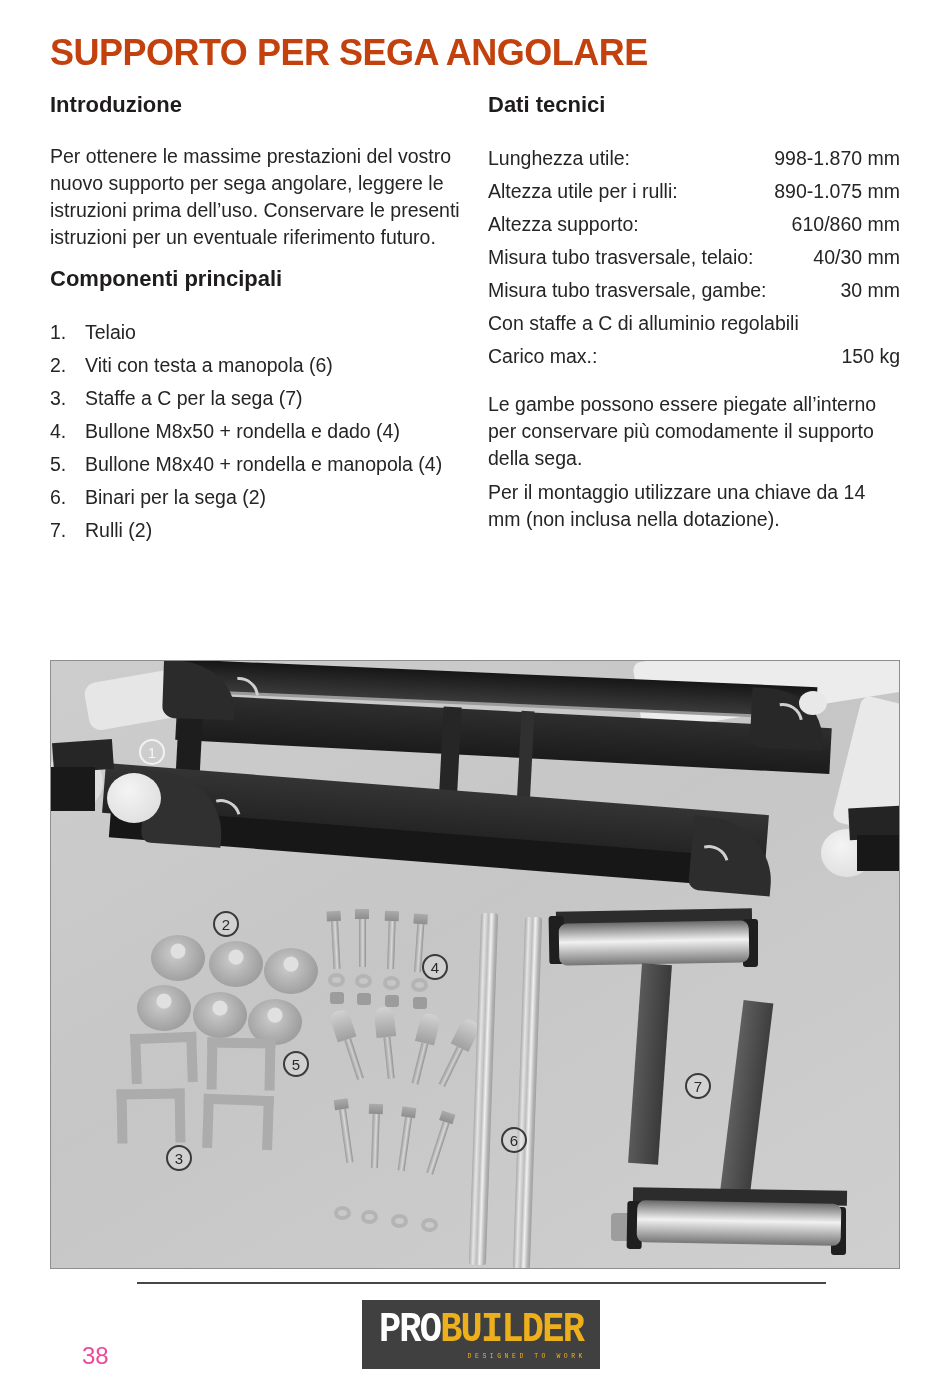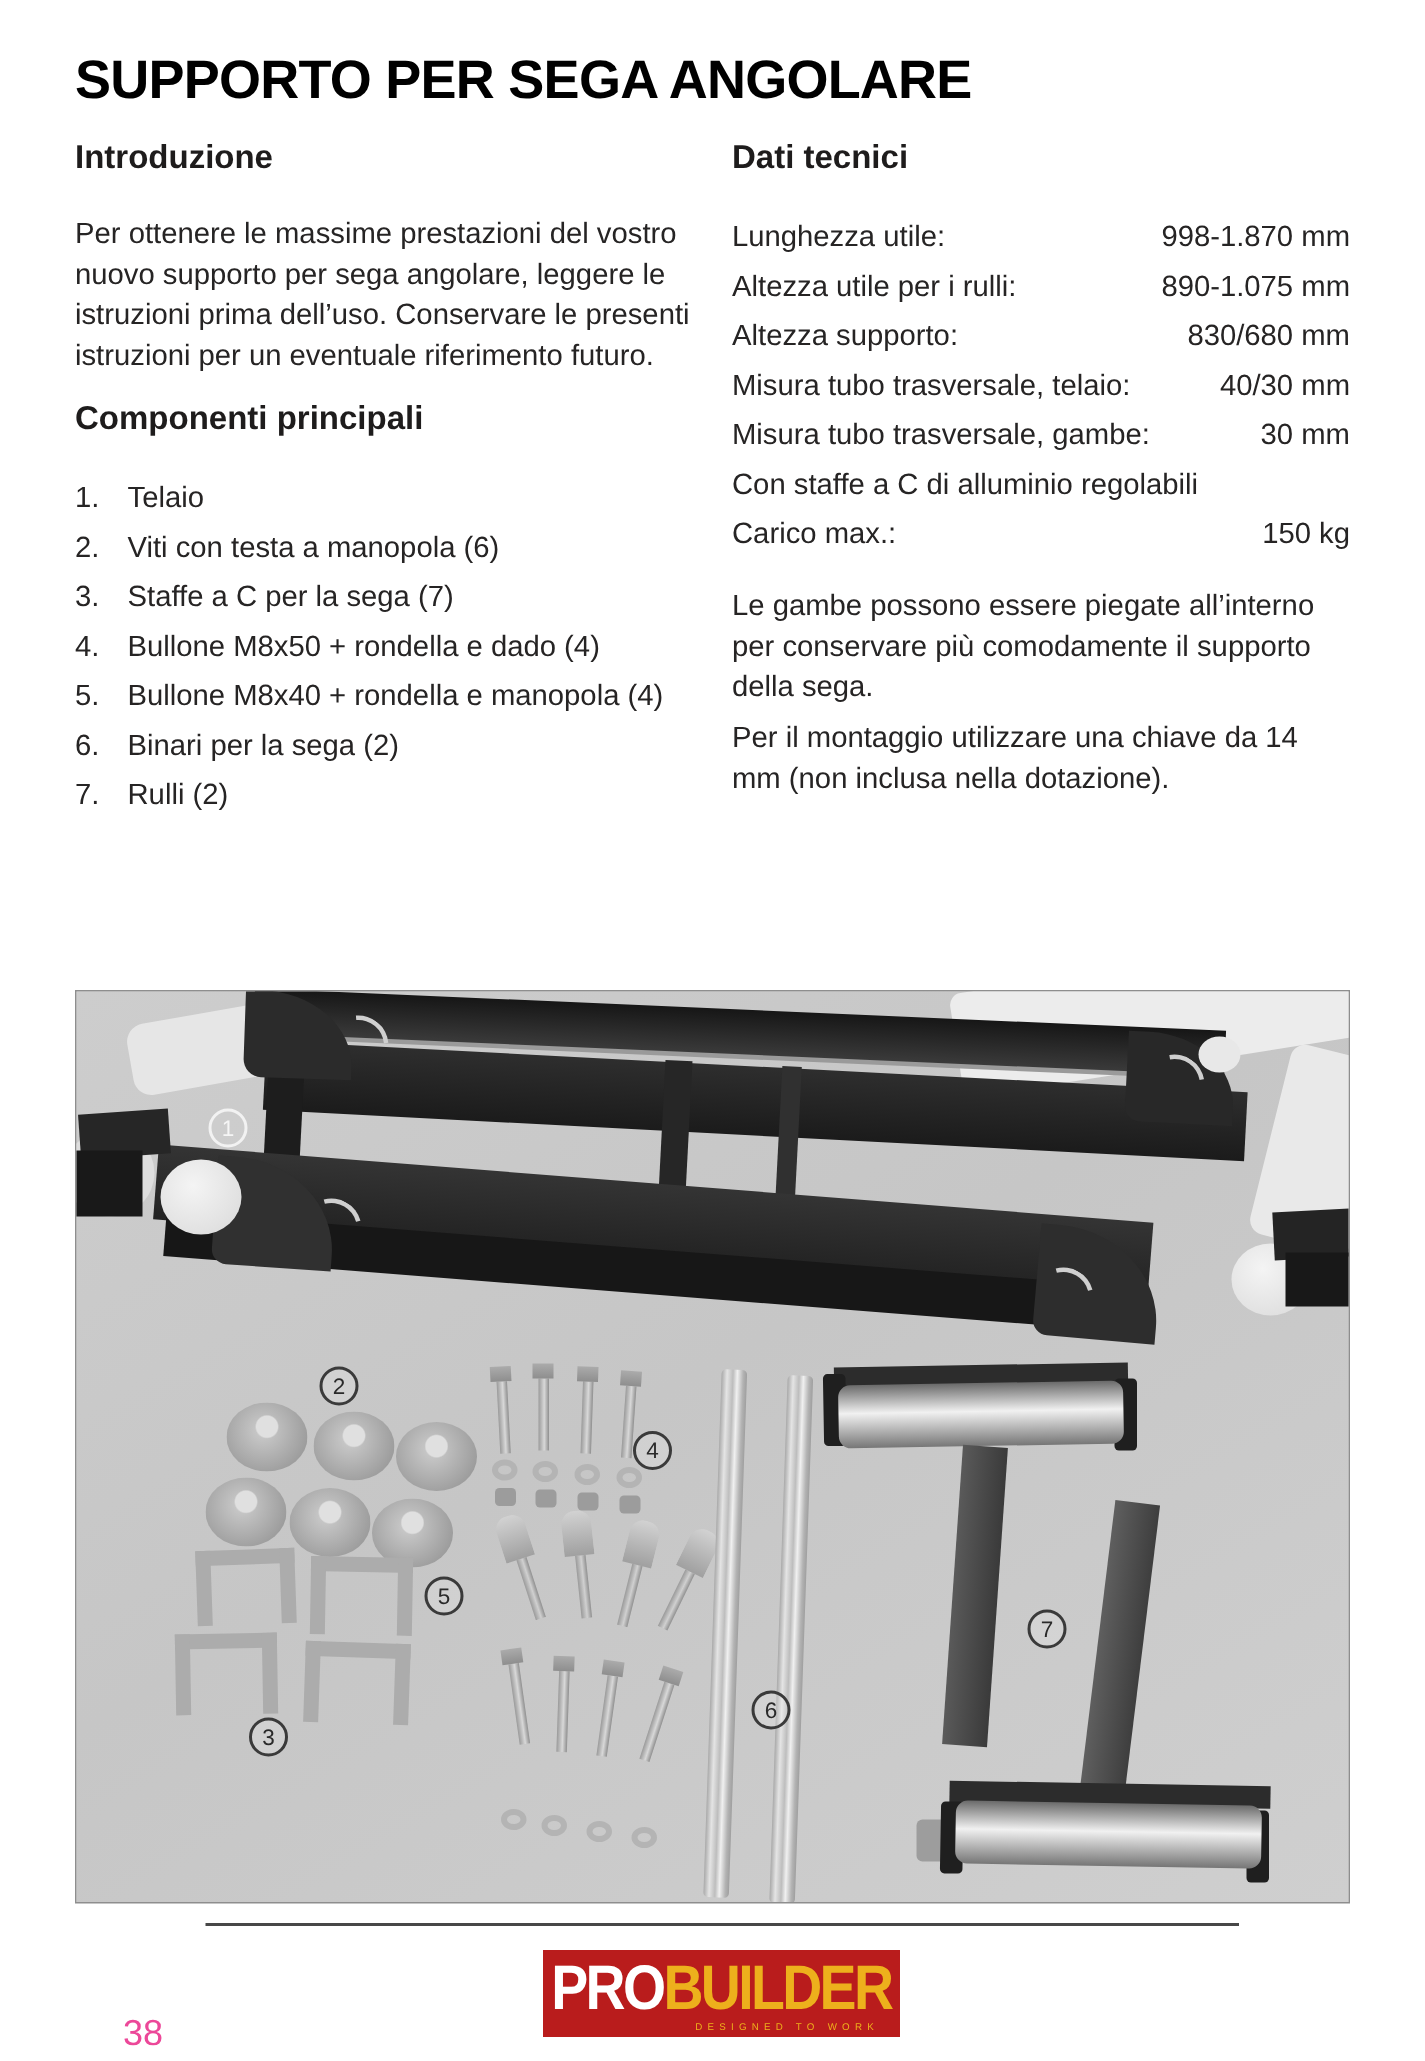--- a/index.html
+++ b/index.html
@@ -1,19 +1,19 @@
 <!DOCTYPE html>
 <html><head>
 <meta charset="utf-8">
 <style>
   html,body{margin:0;padding:0;background:#ffffff;}
   .page{position:relative;width:950px;height:1374px;background:#ffffff;overflow:hidden;
         font-family:"Liberation Sans",sans-serif;color:#262424;}
   .title{position:absolute;left:50px;top:32px;font-size:36px;font-weight:bold;
-         letter-spacing:-0.5px;color:#000000;white-space:nowrap;}
+         letter-spacing:-0.5px;color:#c2410c;white-space:nowrap;}
   .col-left{position:absolute;left:50px;top:92px;width:412px;}
   .col-right{position:absolute;left:488px;top:92px;width:412px;}
   .h2{font-size:22px;font-weight:bold;line-height:26px;color:#1e1c1c;}
   .body-text{font-size:19.5px;line-height:27px;margin:25px 0 0 0;}
   .comp-head{margin-top:15px;}
   .comp-list{margin-top:24px;}
   .comp-item{display:flex;font-size:19.5px;line-height:33px;}
   .comp-item .num{width:35px;flex:0 0 35px;}
   .specs{margin-top:24px;}
   .spec-row{display:flex;justify-content:space-between;font-size:19.5px;line-height:33px;}
@@ -44,22 +44,22 @@
   .rail6{width:17px;height:352px;border-radius:3px;
         background:linear-gradient(to right,#a9a9a9 0%,#e4e4e4 22%,#bdbdbd 45%,#f0f0f0 62%,#b3b3b3 85%,#9f9f9f 100%);}
   .cyl{height:42px;border-radius:8px;background:linear-gradient(#6a6a6a,#f1f1f1 45%,#767676);}
   .cap{width:15px;height:48px;background:#1f1f1f;border-radius:3px;}
   .co{position:absolute;width:26px;height:26px;border:2px solid #3a3a3a;border-radius:50%;
       display:flex;align-items:center;justify-content:center;font-size:15px;color:#2a2a2a;
       background:rgba(255,255,255,0.18);box-sizing:border-box;}
   .co.light{border-color:#f2f2f2;color:#f5f5f5;background:rgba(255,255,255,0.05);}
   
   .rule{position:absolute;left:137px;top:1282px;width:689px;height:2px;background:#474747;}
-  .logo{position:absolute;left:362px;top:1300px;width:238px;height:58px;background:#b91c1c;
-        display:flex;flex-direction:column;justify-content:center;align-items:center;overflow:hidden;}
+  .logo{position:absolute;left:362px;top:1300px;width:238px;height:69px;background:#404040;
+        display:flex;flex-direction:column;justify-content:center;align-items:center;overflow:hidden;font-family:Liberation Mono, monospace;}
   .logo-word{font-size:42px;font-weight:bold;letter-spacing:-2px;line-height:1;
              transform:scaleX(0.88);white-space:nowrap;}
   .logo-word .lp{color:#ffffff;}
   .logo-word .lb{color:#edb01c;}
   .logo-tag{font-size:6.5px;letter-spacing:3.5px;color:#edb01c;align-self:flex-end;
             margin:2px 14px 0 0;white-space:nowrap;}
   .pagenum{position:absolute;left:82px;top:1342px;font-size:24px;color:#ec4899;}
 </style>
 </head>
 <body>
@@ -110,21 +110,21 @@
       <div class="spec-row">
           <span class="sl">Lunghezza utile:</span>
           <span class="sv">998-1.870 mm</span>
         </div>
       <div class="spec-row">
           <span class="sl">Altezza utile per i rulli:</span>
           <span class="sv">890-1.075 mm</span>
         </div>
       <div class="spec-row">
           <span class="sl">Altezza supporto:</span>
-          <span class="sv">830/680 mm</span>
+          <span class="sv">610/860 mm</span>
         </div>
       <div class="spec-row">
           <span class="sl">Misura tubo trasversale, telaio:</span>
           <span class="sv">40/30 mm</span>
         </div>
       <div class="spec-row">
           <span class="sl">Misura tubo trasversale, gambe:</span>
           <span class="sv">30 mm</span>
         </div>
       <div class="spec-row">

